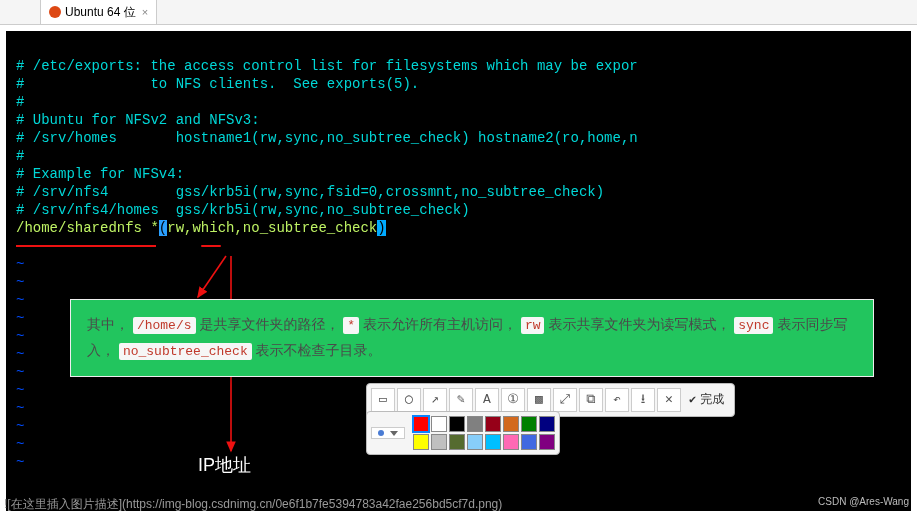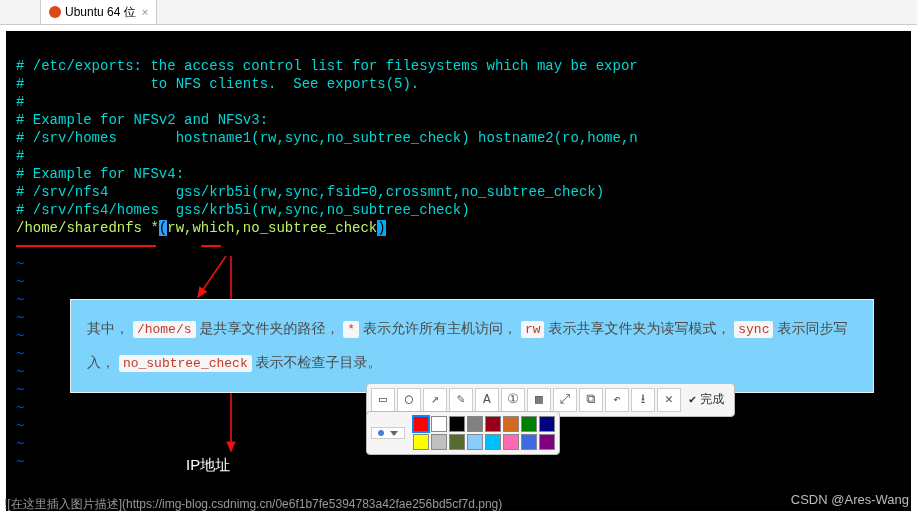--- a/index.html
+++ b/index.html
@@ -8,55 +8,55 @@
   .tab .hx{margin-left:6px;color:#888;font-size:11px}
   .ubuntu-icon{width:12px;height:12px;border-radius:50%;background:#dd4814;margin-right:4px;display:inline-block}
   .term-wrap{padding:6px;background:#fff}
   .term{background:#000;font-family:"Courier New",monospace;font-size:14px;line-height:18px;padding:8px 10px 30px 10px;position:relative;min-height:430px;white-space:pre;overflow:hidden}
   .cyan{color:#00d7d7}
   .white{color:#bef264}
   .blue-cursor{background:#0af;color:#000}
   .hl{background:#2aa0ff;color:#000}
   .tilde{color:#004cff}
   .annot-arrow{position:absolute;pointer-events:none}
-  .callout{position:absolute;left:64px;top:268px;width:770px;background:#7dd3fc;border:1px solid #eee;box-shadow:0 2px 6px rgba(0,0,0,0.2);padding:12px 16px;font-family:Arial,"Microsoft YaHei",sans-serif;font-size:14px;color:#4a4a4a;line-height:32px;white-space:normal;z-index:5}
+  .callout{position:absolute;left:64px;top:268px;width:770px;background:#22c55e;border:1px solid #eee;box-shadow:0 2px 6px rgba(0,0,0,0.2);padding:12px 16px;font-family:Arial,"Microsoft YaHei",sans-serif;font-size:14px;color:#4a4a4a;line-height:24px;white-space:normal;z-index:5}
   .callout code{background:#f6f6f6;color:#c0392b;padding:1px 4px;border-radius:2px;font-family:"Courier New",monospace;font-size:13px}
-  .ip-label{position:absolute;left:180px;top:425px;color:#fff;font-family:Arial,"Microsoft YaHei",sans-serif;font-size:15px;white-space:nowrap}
+  .ip-label{position:absolute;left:192px;top:425px;color:#fff;font-family:Arial,"Microsoft YaHei",sans-serif;font-size:18px;white-space:nowrap}
   .toolbar{position:absolute;left:360px;top:352px;background:#f5f5f5;border:1px solid #bbb;border-radius:4px;padding:4px;display:flex;align-items:center;gap:2px;font-size:13px;white-space:nowrap;z-index:6}
   .toolbar .btn{width:22px;height:22px;border:1px solid #ccc;background:#fff;display:flex;align-items:center;justify-content:center;font-size:13px;color:#555;cursor:pointer}
   .toolbar .done{padding:0 6px;display:flex;align-items:center;gap:4px;font-size:12px;color:#333}
   .palette{position:absolute;left:360px;top:380px;background:#f5f5f5;border:1px solid #bbb;border-radius:4px;padding:4px;display:flex;align-items:center;gap:8px;z-index:6}
   .brush-sel{display:flex;align-items:center;gap:6px;padding:2px 6px;border:1px solid #ccc;background:#fff}
   .dot-s{width:6px;height:6px;border-radius:50%;background:#4a7cd4}
   .tri-dn{width:0;height:0;border-left:4px solid transparent;border-right:4px solid transparent;border-top:5px solid #666}
   .color-grid{display:grid;grid-template-columns:repeat(8,16px);grid-auto-rows:16px;gap:2px}
   .sw{width:16px;height:16px;border:1px solid #888;box-sizing:border-box}
   .sel{outline:2px solid #0a84ff;outline-offset:-1px}
-  .watermark{position:absolute;color:#bcbcbc;font-size:13px;white-space:nowrap;font-family:Arial,sans-serif}
+  .watermark{position:absolute;color:#bcbcbc;font-size:10px;white-space:nowrap;font-family:Arial,sans-serif}
   .wm2{position:fixed;right:8px;bottom:4px}
   .caption{position:absolute;left:4px;bottom:-2px;font-size:12px;color:#999;white-space:nowrap;font-family:Arial,sans-serif}
   .red-underline{position:absolute;height:2px;background:#e11}
 </style>
 </head>
 <body>
 
 <div class="tabs">
   <div class="tab">
     <span class="ubuntu-icon"></span>
     <span>Ubuntu 64 位</span>
     <span class="hx">×</span>
   </div>
 </div>
 
 <div class="term-wrap">
   <div class="term">
 <span class="cyan"># /etc/exports: the access control list for filesystems which may be expor</span>
 <span class="cyan">#               to NFS clients.  See exports(5).</span>
 <span class="cyan">#</span>
-<span class="cyan"># Example for NFSv2 and NFSv3:</span>
+<span class="cyan"># Ubuntu for NFSv2 and NFSv3:</span>
 <span class="cyan"># /srv/homes       hostname1(rw,sync,no_subtree_check) hostname2(ro,home,n</span>
 <span class="cyan">#</span>
 <span class="cyan"># Example for NFSv4:</span>
 <span class="cyan"># /srv/nfs4        gss/krb5i(rw,sync,fsid=0,crossmnt,no_subtree_check)</span>
 <span class="cyan"># /srv/nfs4/homes  gss/krb5i(rw,sync,no_subtree_check)</span>
 <span class="white">/home/sharednfs </span><span class="white">*</span><span class="hl">(</span><span class="white">rw,which,no_subtree_check</span><span class="blue-cursor">)</span>
 
 <span class="tilde">~</span>
 <span class="tilde">~</span>
 <span class="tilde">~</span>

